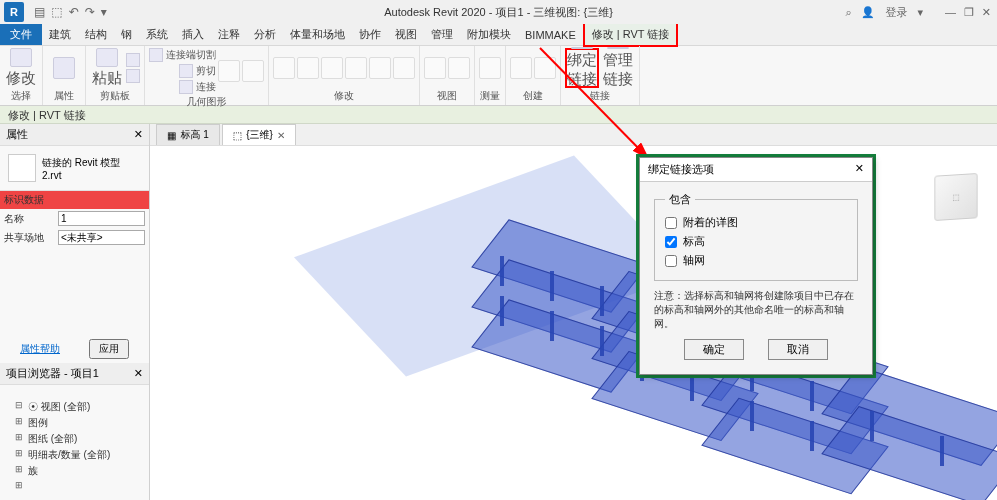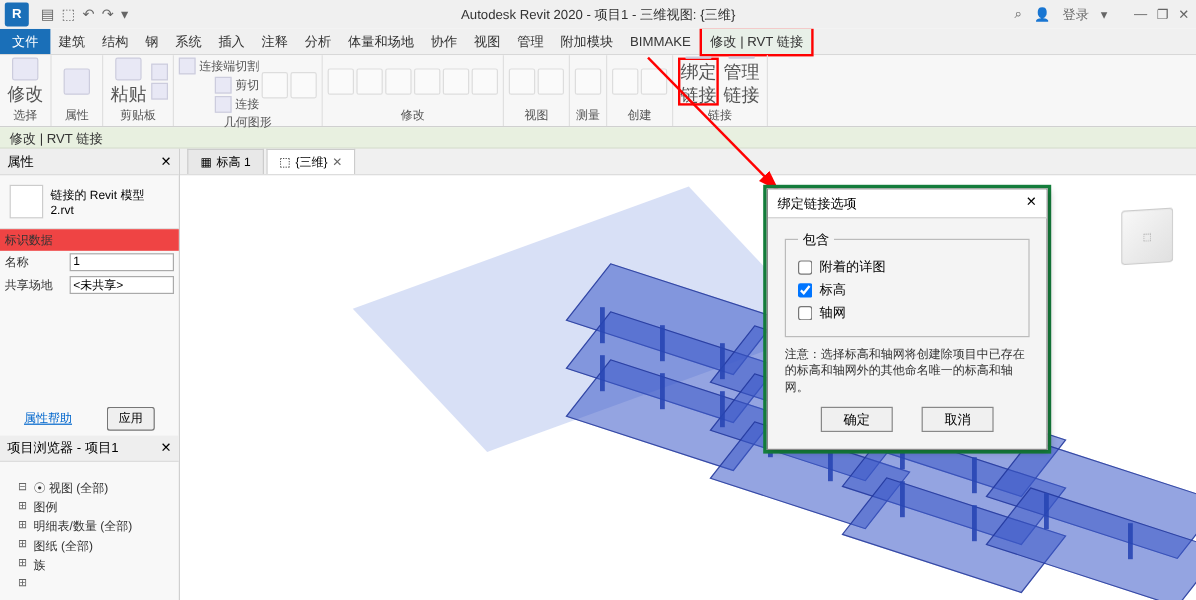--- a/index.html
+++ b/index.html
@@ -258,22 +258,22 @@
       <span style="text-decoration:underline">属性帮助</span>
       <button>应用</button>
     </div>
     <div class="panel-header">
       <span>项目浏览器 - 项目1</span>
         <span>✕</span>
     </div>
     <div class="browser">
       <div class="tree-item open">☉ <span>视图 (全部)</span></div>
       <div class="tree-item"><span>图例</span></div>
+      <div class="tree-item"><span>图纸 (全部)</span></div>
       <div class="tree-item"><span>明细表/数量 (全部)</span></div>
-      <div class="tree-item"><span>图纸 (全部)</span></div>
       <div class="tree-item"><span>族</span></div>
       <div class="tree-item"></div>
 
     </div>
   </div>
 
   <div class="viewport">
     <div class="vp-tabs">
       <div class="vp-tab">
           <span>▦</span>

